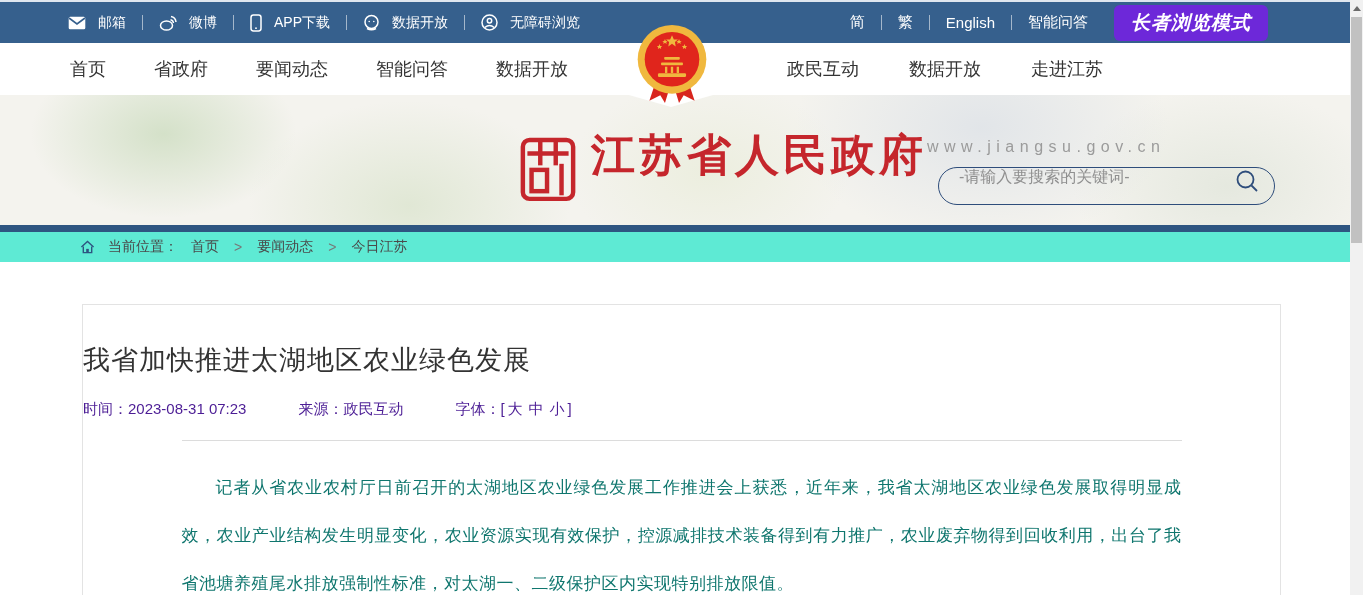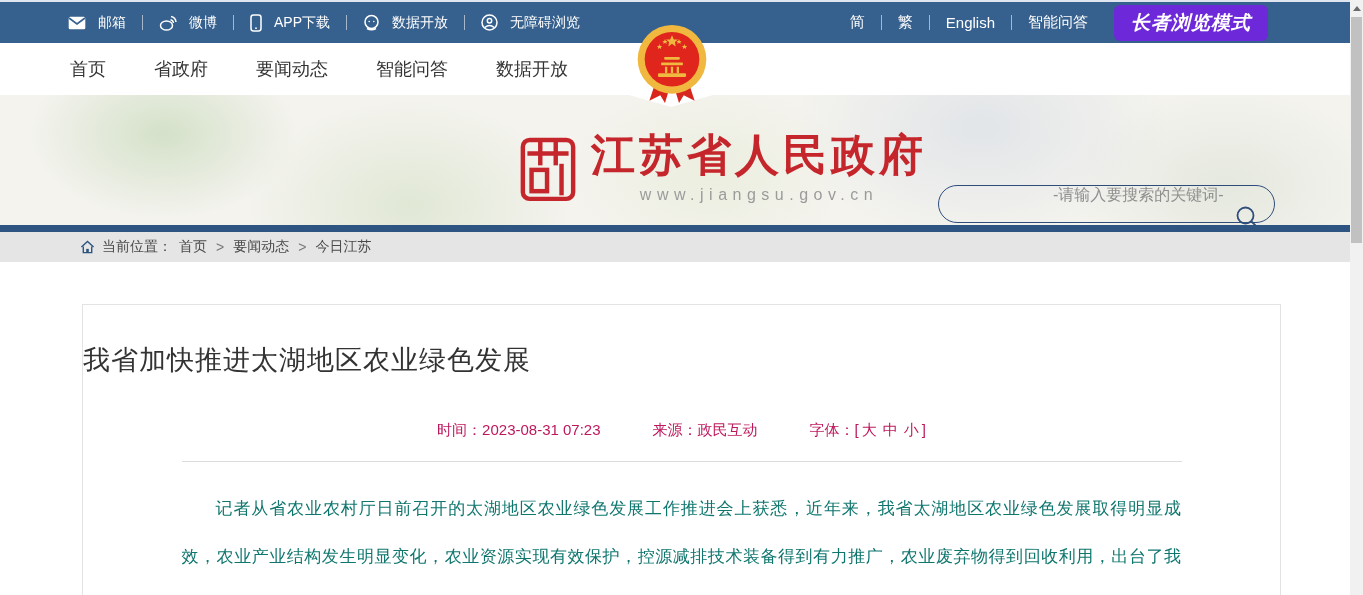--- a/index.html
+++ b/index.html
@@ -53,60 +53,60 @@
     height:130px; position:relative; overflow:hidden;
     background:
       radial-gradient(190px 120px at 12% 30%, rgba(186,210,170,.55), rgba(186,210,170,0) 70%),
       radial-gradient(230px 150px at 30% 85%, rgba(205,220,188,.5), rgba(205,220,188,0) 70%),
       radial-gradient(260px 160px at 72% 25%, rgba(203,212,226,.45), rgba(203,212,226,0) 72%),
       radial-gradient(220px 140px at 90% 70%, rgba(214,222,208,.5), rgba(214,222,208,0) 70%),
       radial-gradient(200px 130px at 52% 60%, rgba(226,232,204,.45), rgba(226,232,204,0) 70%),
       #f4f3ee;
   }
   .brand { position:absolute; left:519px; top:36px; display:flex; align-items:flex-start; gap:14px; }
-  .brand-text { display:flex; flex-direction:column; }
+  .brand-text { display:flex; flex-direction:row; }
   .site-name {
     font-size:44px; font-weight:bold; color:#c5262c; letter-spacing:4px;
     line-height:48px; white-space:nowrap;
   }
   .site-url {
     font-size:16px; font-weight:normal; color:#9b9b9b; letter-spacing:5.5px;
     margin-top:7px; text-align:center;
   }
   .searchbox {
-    position:absolute; left:938px; top:90px; width:337px; height:38px;
-    border:1px solid #2e4d7b; border-radius:19px; display:flex; align-items:flex-end;
-    padding:0 14px 0 20px; background:transparent;flex-direction:column;
+    position:absolute; left:938px; top:72px; width:337px; height:38px;
+    border:1px solid #2e4d7b; border-radius:19px; display:flex; align-items:flex-start;
+    padding:0 14px 0 20px; background:transparent;
   }
   .searchbox input {
     flex:1; border:none; outline:none; background:transparent;
     font-size:16px; color:#555; font-family:inherit;
   }
   .searchbox input::placeholder { color:#8f8f8f; opacity:1; }
   .search-btn { background:none; border:none; cursor:pointer; display:flex; padding:0; }
 
   
   .blueband { height:7px; background:#2e5581; }
   .breadcrumb {
-    height:30px; background:#e5e5e5; display:flex; align-items:center;
-    padding-left:80px; font-size:14px; color:#4a4a4a; gap:7px;
+    height:30px; background:#5eead4; display:flex; align-items:center;
+    padding-left:80px; font-size:14px; color:#4a4a4a; gap:13px;
   }
   .bc-sep { color:#777; margin:0 2px; }
 
   
   .card {
     width:1199px; margin:42px auto 0; border:1px solid #e3e3e3; background:#fff;
     height:600px; padding-top:37px;
   }
   .article-title {
     text-align:left; font-size:27px; font-weight:500; color:#333; letter-spacing:1px;
   }
   .meta {
-    display:flex; justify-content:center; gap:52px; margin-top:43px;
-    font-size:15px; color:#be185d;
+    display:flex; gap:52px; margin-top:22px;
+    font-size:15px; color:#4c1d95;
   }
   .meta .font-size-opt { cursor:pointer; margin:0 3px; }
   .divider { width:1000px; margin:21px auto 0; border:none; border-top:1px solid #dcdcdc; }
   .article-body {
     width:1000px; margin:23px auto 0; font-size:17px; color:#0f766e;
     line-height:48px; text-align:justify; text-indent:2em; letter-spacing:.5px;
   }
 
   
   .scrollbar {
@@ -200,20 +200,25 @@
 
 <nav class="mainnav">
   <div class="nav-left">
     <a class="nav-item">首页</a>
     <a class="nav-item">省政府</a>
     <a class="nav-item">要闻动态</a>
     <a class="nav-item">智能问答</a>
     <a class="nav-item">数据开放</a>
   </div>
   <div class="nav-spacer"></div>
+  <div class="nav-right">
+    <a class="nav-item">政民互动</a>
+    <a class="nav-item">数据开放</a>
+    <a class="nav-item">走进江苏</a>
+  </div>
   <div class="emblem-badge"></div>
   <svg class="emblem-svg" width="78" height="88" viewBox="0 0 100 112">
     <path d="M30 76 L21 103 L35 96 L41 106 L47 86 Z" fill="#d8251d"></path>
     <path d="M70 76 L79 103 L65 96 L59 106 L53 86 Z" fill="#d8251d"></path>
     <circle cx="50" cy="50" r="44" fill="#f0b83e"></circle>
     <circle cx="50" cy="50" r="35" fill="#e0251c"></circle>
     <polygon points="0,-8 2.35,-2.47 7.61,-2.47 3.8,0.94 4.7,6.47 0,3.09 -4.7,6.47 -3.8,0.94 -7.61,-2.47 -2.35,-2.47" fill="#f0b83e" transform="translate(50,27)"></polygon>
     <polygon points="0,-8 2.35,-2.47 7.61,-2.47 3.8,0.94 4.7,6.47 0,3.09 -4.7,6.47 -3.8,0.94 -7.61,-2.47 -2.35,-2.47" fill="#f0b83e" transform="translate(34,34) scale(0.45)"></polygon>
     <polygon points="0,-8 2.35,-2.47 7.61,-2.47 3.8,0.94 4.7,6.47 0,3.09 -4.7,6.47 -3.8,0.94 -7.61,-2.47 -2.35,-2.47" fill="#f0b83e" transform="translate(41,27.5) scale(0.45)"></polygon>
     <polygon points="0,-8 2.35,-2.47 7.61,-2.47 3.8,0.94 4.7,6.47 0,3.09 -4.7,6.47 -3.8,0.94 -7.61,-2.47 -2.35,-2.47" fill="#f0b83e" transform="translate(59,27.5) scale(0.45)"></polygon>

